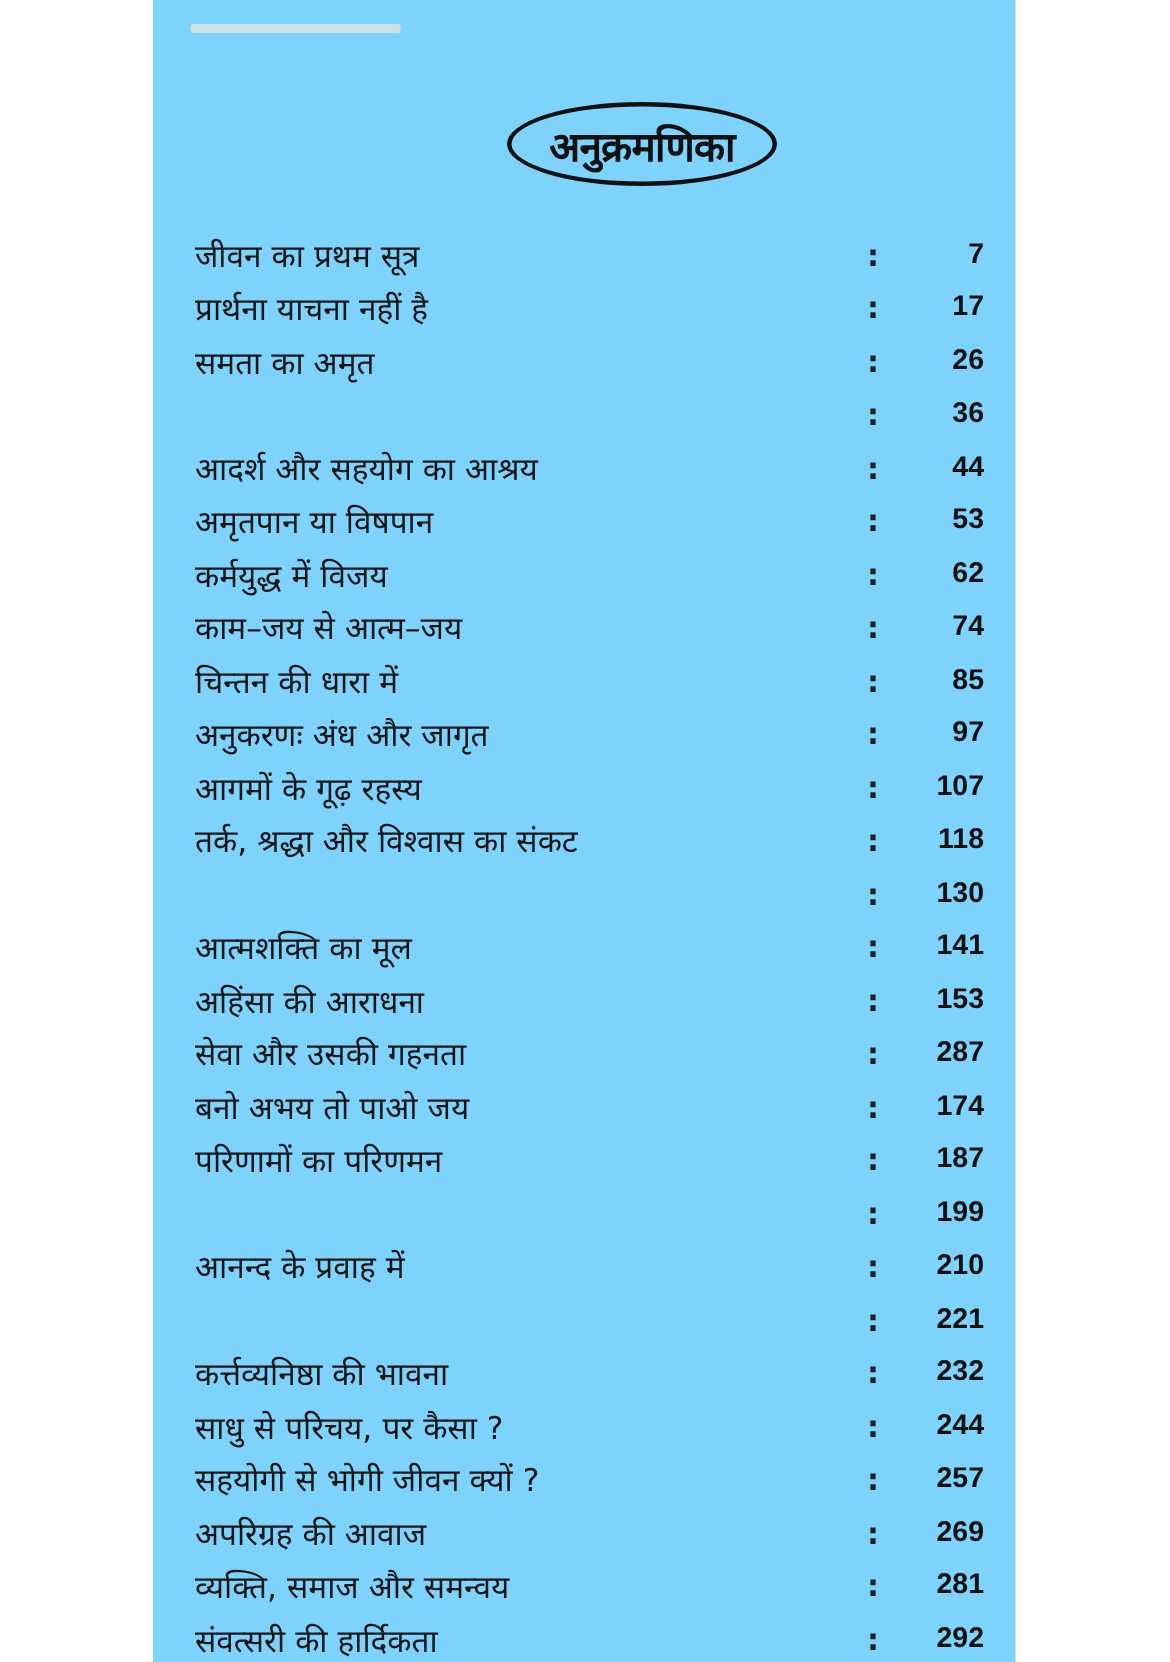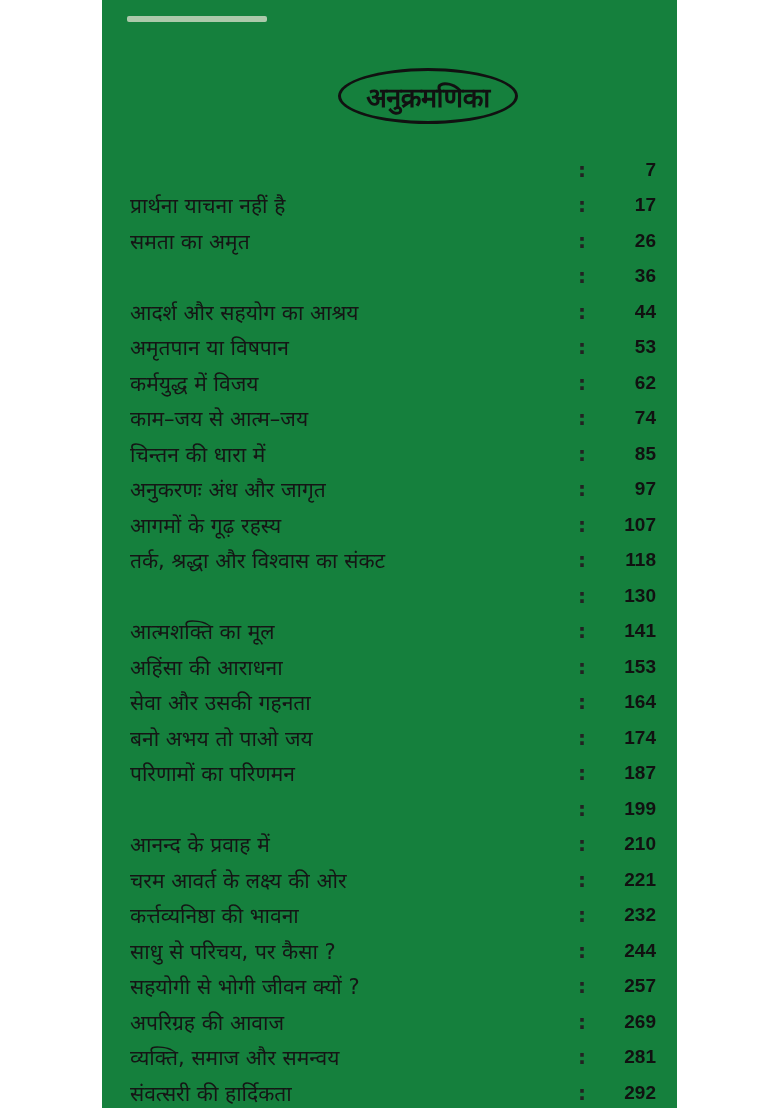--- a/index.html
+++ b/index.html
@@ -2,21 +2,21 @@
 <html><head>
 <meta charset="utf-8">
 <style>
   html, body { margin:0; padding:0; }
   body {
     width:780px; height:1108px; background:#ffffff; position:relative; overflow:hidden;
     font-family:"DejaVu Sans", sans-serif;
   }
   .page {
     position:absolute; left:102px; top:0; width:575px; height:1108px;
-    background:#15803d;
+    background:#7dd3fc;
   }
   .page-header-faint {
     position:absolute; left:25px; top:16px; width:140px; height:6px;
     background:#ece8da; border-radius:2px; opacity:0.7;
   }
   .title-oval {
     position:absolute; left:236px; top:68px; width:180px; height:56px;
     border:3px solid #111; border-radius:50%;
     display:flex; align-items:center; justify-content:center;
     box-sizing:border-box;
@@ -47,20 +47,21 @@
 
 <div class="page">
   <div class="page-header-faint"></div>
 
   <div class="title-oval">
     <span class="title-text">अनुक्रमणिका</span>
   </div>
 
   <div class="toc" id="toc">
       <div class="toc-row">
+        <span class="toc-title">जीवन का प्रथम सूत्र</span>
         <span class="toc-colon">:</span>
         <span class="toc-page">7</span>
       </div>
       <div class="toc-row">
         <span class="toc-title">प्रार्थना याचना नहीं है</span>
         <span class="toc-colon">:</span>
         <span class="toc-page">17</span>
       </div>
       <div class="toc-row">
         <span class="toc-title">समता का अमृत</span>
@@ -121,21 +122,21 @@
         <span class="toc-page">141</span>
       </div>
       <div class="toc-row">
         <span class="toc-title">अहिंसा की आराधना</span>
         <span class="toc-colon">:</span>
         <span class="toc-page">153</span>
       </div>
       <div class="toc-row">
         <span class="toc-title">सेवा और उसकी गहनता</span>
         <span class="toc-colon">:</span>
-        <span class="toc-page">164</span>
+        <span class="toc-page">287</span>
       </div>
       <div class="toc-row">
         <span class="toc-title">बनो अभय तो पाओ जय</span>
         <span class="toc-colon">:</span>
         <span class="toc-page">174</span>
       </div>
       <div class="toc-row">
         <span class="toc-title">परिणामों का परिणमन</span>
         <span class="toc-colon">:</span>
         <span class="toc-page">187</span>
@@ -143,21 +144,20 @@
       <div class="toc-row">
         <span class="toc-colon">:</span>
         <span class="toc-page">199</span>
       </div>
       <div class="toc-row">
         <span class="toc-title">आनन्द के प्रवाह में</span>
         <span class="toc-colon">:</span>
         <span class="toc-page">210</span>
       </div>
       <div class="toc-row">
-        <span class="toc-title">चरम आवर्त के लक्ष्य की ओर</span>
         <span class="toc-colon">:</span>
         <span class="toc-page">221</span>
       </div>
       <div class="toc-row">
         <span class="toc-title">कर्त्तव्यनिष्ठा की भावना</span>
         <span class="toc-colon">:</span>
         <span class="toc-page">232</span>
       </div>
       <div class="toc-row">
         <span class="toc-title">साधु से परिचय, पर कैसा ?</span>

